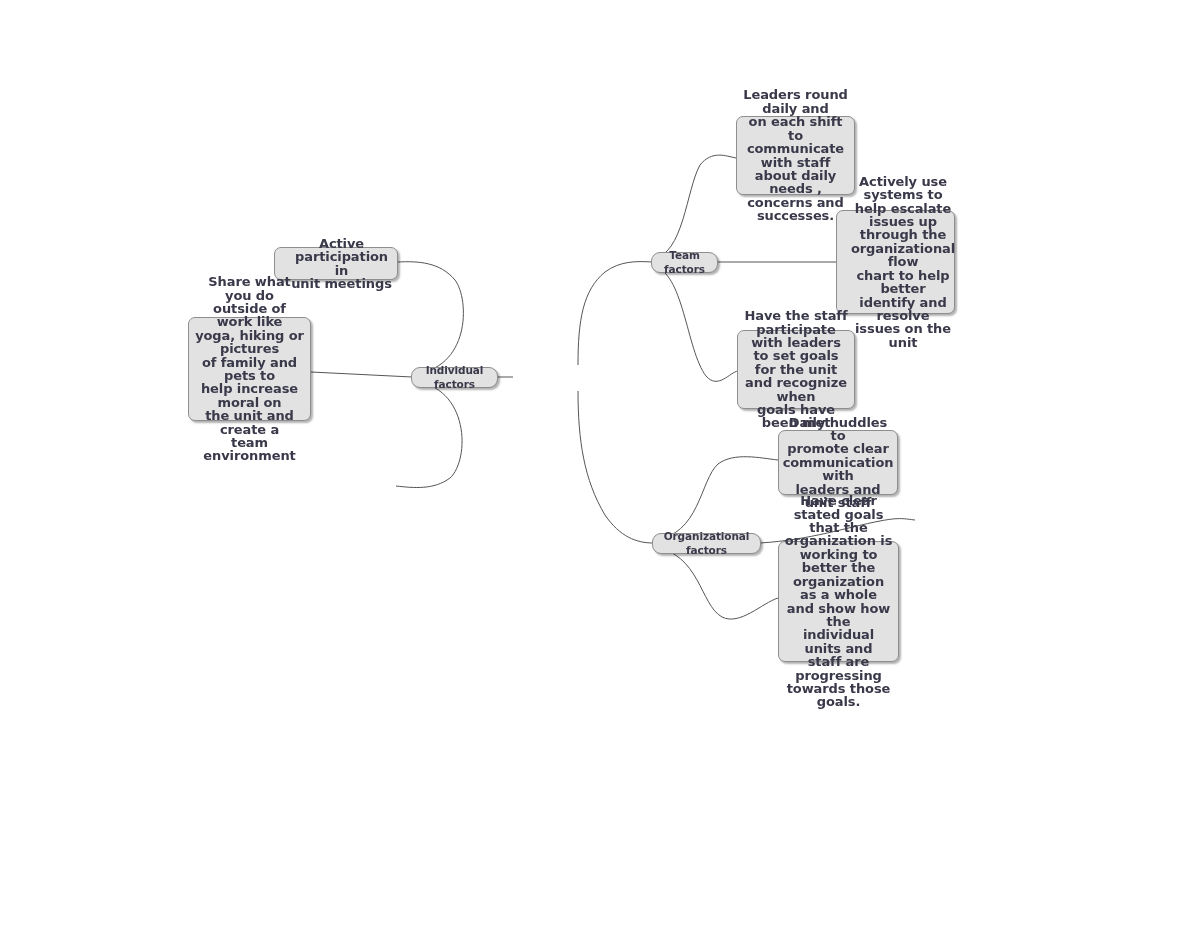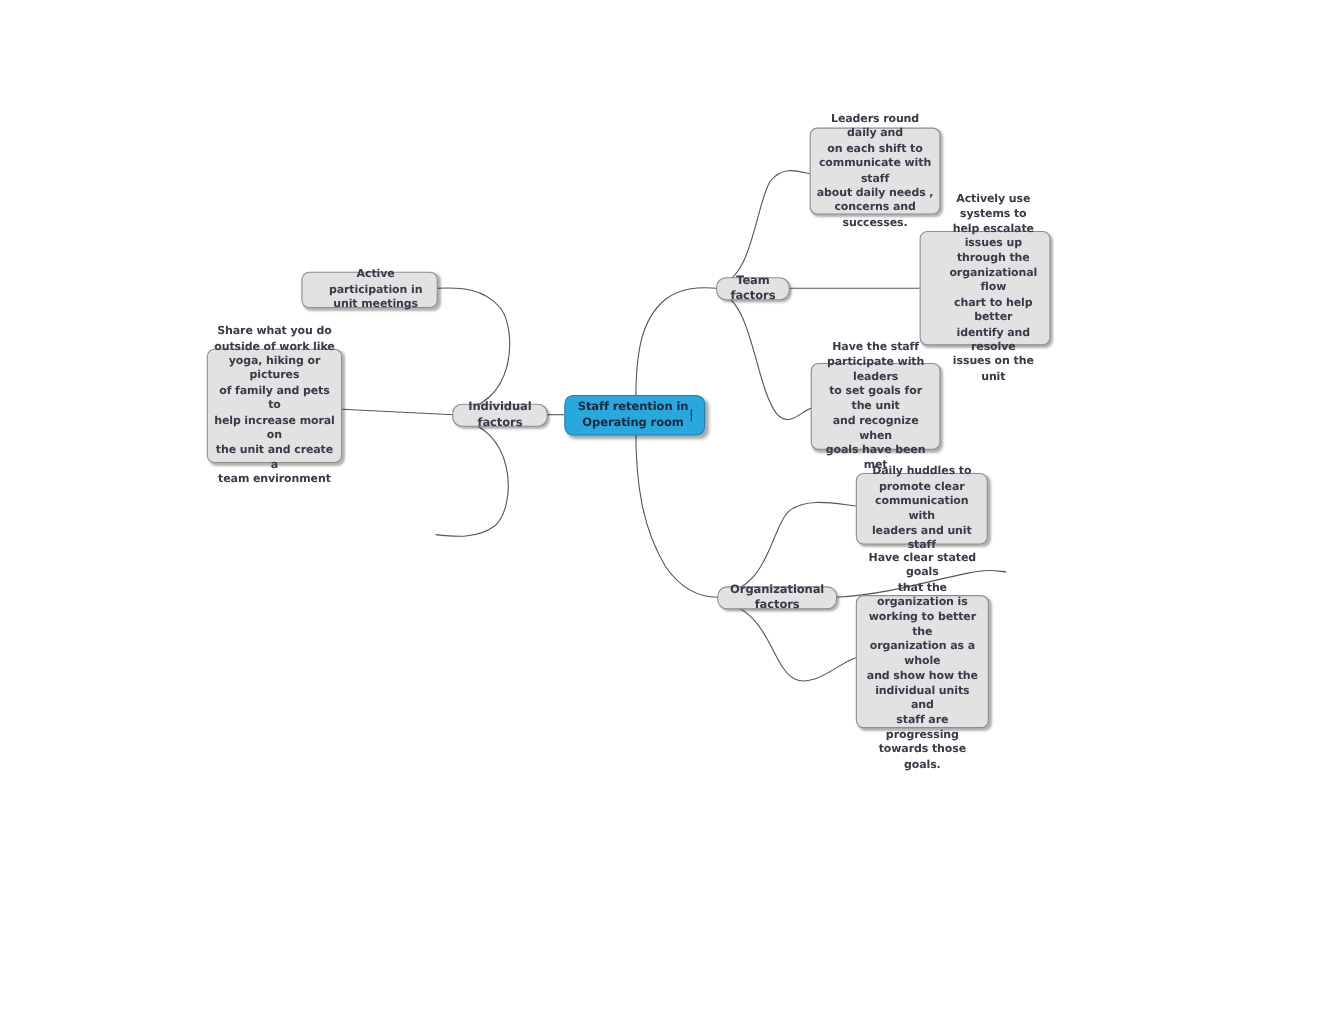--- a/index.html
+++ b/index.html
@@ -36,21 +36,21 @@
     text-align: center;
     border-radius: 7px;
     font-weight: bold;
     letter-spacing: -0.1px;
     line-height: 13.4px;
   }
   .leaf {
     background: #e2e2e2;
     border: 1px solid #8e8e8e;
     color: #39394a;
-    font-size: 10px;
+    font-size: 13px;
     padding: 3px 5px;
     box-shadow: 2px 2px 2px rgba(0,0,0,0.30);
   }
   .branch {
     background: #e2e2e2;
     border: 1px solid #8e8e8e;
     color: #39394a;
     font-size: 10.5px;
     border-radius: 9px;
     padding: 2px 14px;
@@ -103,25 +103,20 @@
       <path d="M 652 259 C 684 255, 686 190, 700 165 C 712 150, 726 156, 736 158"></path>
       <path d="M 717 262 L 836 262"></path>
       <path d="M 652 266 C 684 270, 686 350, 706 376 C 718 390, 730 372, 738 371"></path>
 
       <path d="M 653 540 C 700 536, 700 480, 718 464 C 734 452, 760 458, 778 460"></path>
       <path d="M 760 543 C 810 540, 848 527, 880 521 C 900 517, 905 519, 915 520"></path>
       <path d="M 653 547 C 700 553, 700 605, 722 617 C 740 626, 762 603, 778 598"></path>
     </g>
   </svg>
 
-  <div class="node central" style="left:513px; top:359px; width:128px; height:37px;">
-    <span class="node-text">Staff retention in
-Operating room</span>
-      <span class="caret"></span>
-  </div>
 
   <div class="node branch" style="left:411px; top:367px; width:87px; height:21px;">
     <span class="node-text">Individual factors</span>
   </div>
 
   <div class="node leaf" style="left:274px; top:247px; width:124px; height:33px;padding-left:16px;">
     <span class="node-text">Active participation in
 unit meetings</span>
   </div>
 

